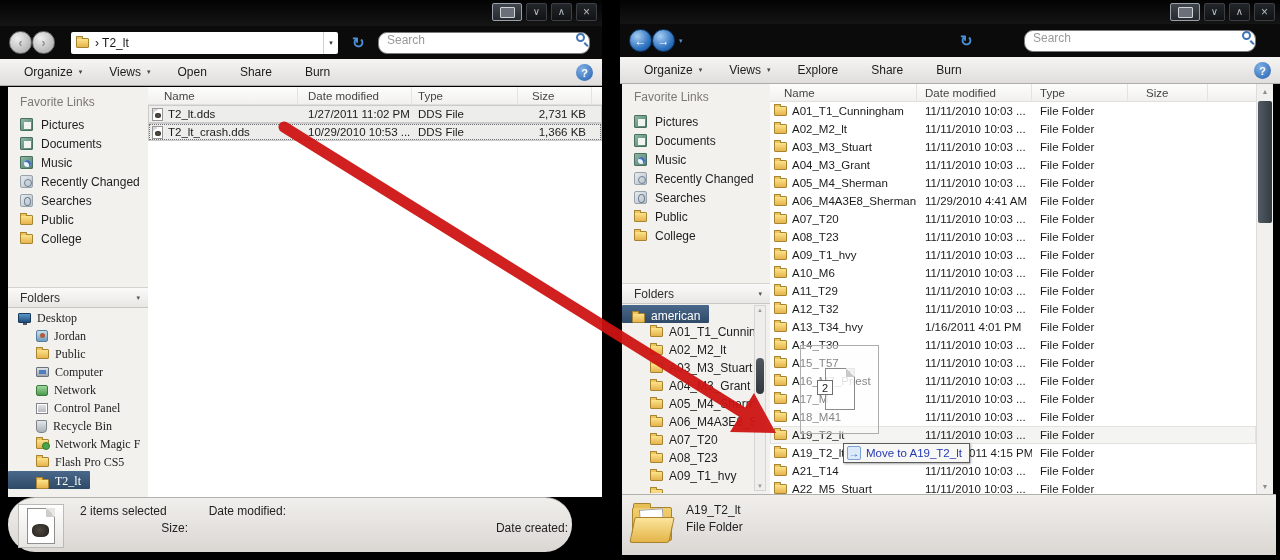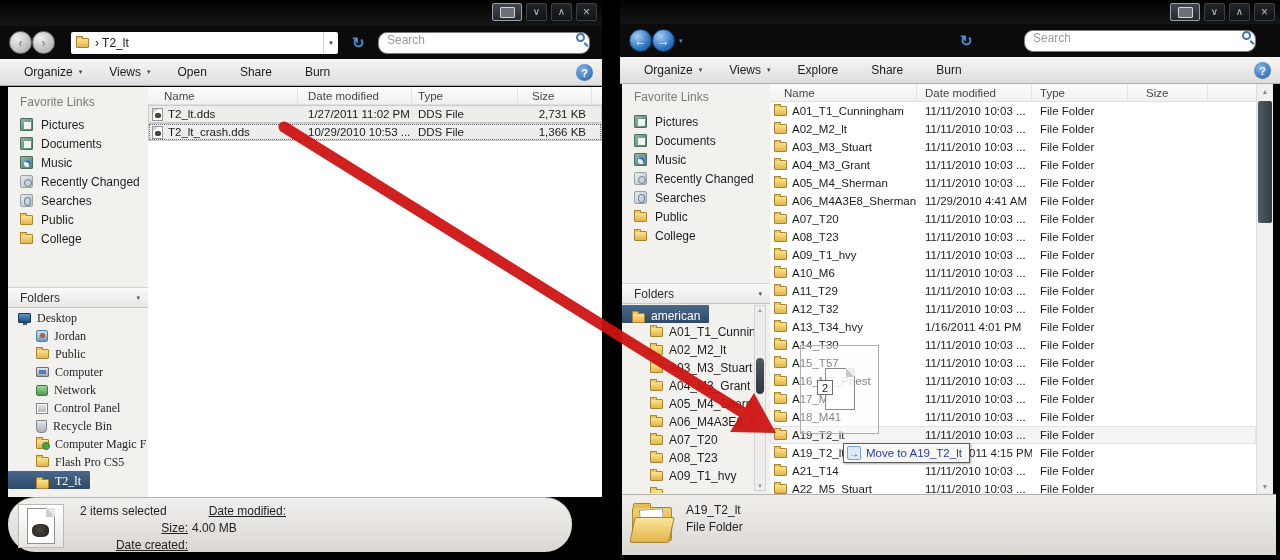--- a/index.html
+++ b/index.html
@@ -131,21 +131,21 @@
   .listscroll .arr.up { top:4px; } .listscroll .arr.dn { bottom:4px; }
   .listscroll .thumb { position:absolute; left:1px; right:1px; top:17px; height:122px;
     background:linear-gradient(90deg,#525b64,#343b43); border-radius:2px; }
 
   
   .statusbar { position:absolute; background:linear-gradient(#f1efec,#dad7d3); border-top:1px solid #b2b0ad; }
   .win-left  .statusbar { left:8px; top:497px; width:564px; height:55px;border-radius:27px; }
   .win-right .statusbar { left:2px; top:494px; width:654px; height:61px; }
   .sgrid { display:grid; grid-template-columns:112px 98px auto; margin-left:72px; padding-top:5px;
     font-size:12px; color:#222; line-height:17px; }
-  .slabel { text-align:right; padding-right:4px;text-decoration:underline; }
+  .slabel { text-align:right; padding-right:4px; }
   .sicon-file { position:absolute; left:10px; top:6px; width:46px; height:44px;
     background:linear-gradient(#fefefe,#e8e6e3); border:1px solid #bcbab7; display:flex;
     align-items:center; justify-content:center; }
   .pageic { position:relative; width:28px; height:36px; background:#fff; border:1px solid #8f8f8f; }
   .pageic::before { content:''; position:absolute; right:-1px; top:-1px; width:9px; height:9px;
     background:linear-gradient(225deg,#e8e6e3 50%,#cfcdca 50%); }
   .pageic::after { content:''; position:absolute; left:4px; bottom:6px; width:17px; height:13px;
     background:radial-gradient(circle at 45% 45%, #4c463e,#211e1a); border-radius:40%; }
   .sicon-folder { position:absolute; left:8px; top:6px; width:46px; height:46px; }
   .fold-back { position:absolute; left:2px; top:6px; width:40px; height:34px;
@@ -330,21 +330,21 @@
           <div class="trow" style="--lvl: 1;">
             <span class="ic i-control"></span>
             <span>Control Panel</span>
           </div>
           <div class="trow" style="--lvl: 1;">
             <span class="ic i-recycle"></span>
             <span>Recycle Bin</span>
           </div>
           <div class="trow" style="--lvl: 1;">
             <span class="ic i-folder-net"></span>
-            <span>Computer Magic F</span>
+            <span>Network Magic F</span>
           </div>
           <div class="trow" style="--lvl: 1;">
             <span class="ic i-folder"></span>
             <span>Flash Pro CS5</span>
           </div>
           <div class="trow selected" style="--lvl: 1;">
             <span class="ic i-folder"></span>
             <span>T2_lt</span>
           </div>
       </div>
@@ -380,21 +380,20 @@
     </div>
     <div class="statusbar">
       <div class="sicon-file">
           <div class="pageic"></div>
         </div>
       <div class="sgrid">
         <span>2 items selected</span>
         <span class="slabel">Date modified:</span>
         <span></span>
         <span class="slabel">Size:</span>
-        <span>4.00 MB</span>
         <span></span>
         <span class="slabel">Date created:</span>
       </div>
     </div>
   </div>
 
   <div class="win win-right">
     <div class="titlebar">
       <div class="winbtns">
         <div class="wbtn screen"></div>

